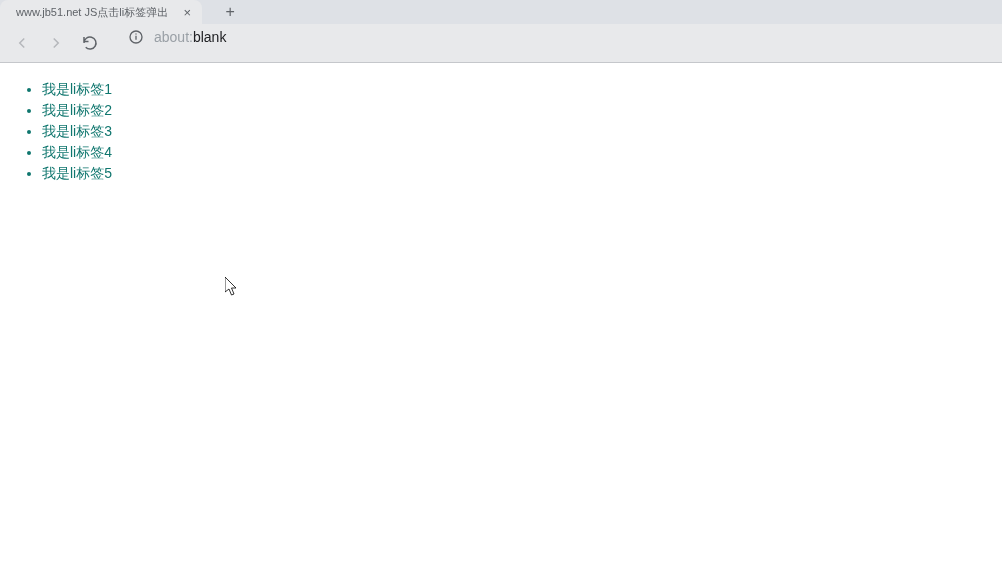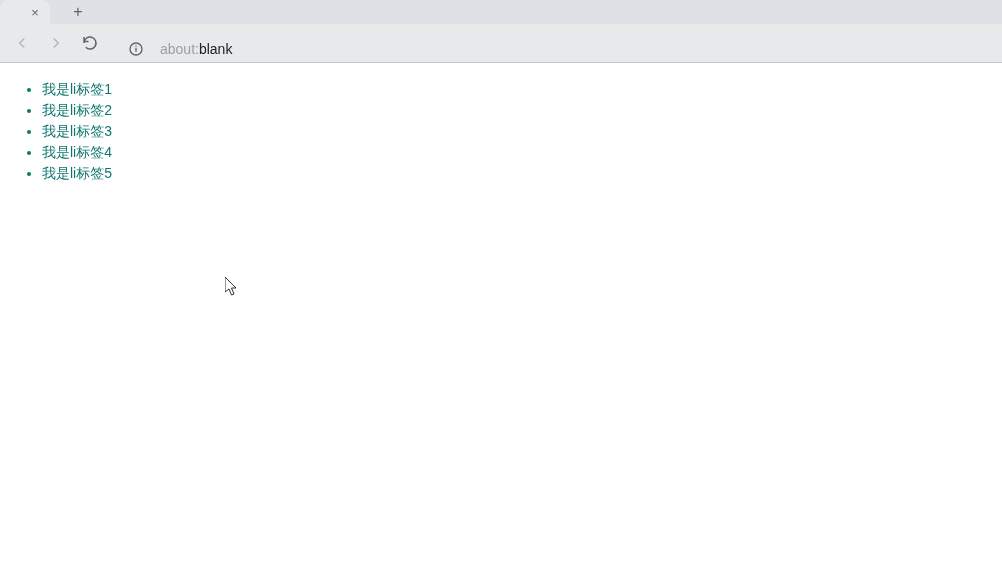--- a/index.html
+++ b/index.html
@@ -87,27 +87,27 @@
       color: #b5b7bb;
       cursor: default;
     }
     .nav-btn svg {
       width: 18px;
       height: 18px;
     }
     .address-bar {
       flex: 1;
       display: flex;
-      align-items: flex-end;
+      align-items: flex-start;
       height: 28px;
       background: #e8e9eb;
       border-radius: 14px;
       padding: 0 10px;
       margin-left: 8px;
-      gap: 16px;
+      gap: 10px;
     }
     .info-icon {
       color: #5f6368;
       display: flex;
       align-items: center;
     }
     .url-text {
       font-size: 14px;
       color: #9aa0a6;
     }
@@ -135,20 +135,21 @@
       top: 277px;
       pointer-events: none;
     }
   </style>
 </head>
 <body>
 
 <div class="browser-chrome">
   <div class="tab-bar">
     <div class="tab">
+      <span class="tab-title">www.jb51.net JS点击li标签弹出</span>
       <span class="tab-close">×</span>
     </div>
     <div class="new-tab-btn">
       <span>+</span>
     </div>
   </div>
   <div class="toolbar">
     <div class="nav-btn disabled">
       <svg viewBox="0 0 24 24">
           <path fill="none" stroke="currentColor" stroke-width="2" d="M15 6l-6 6 6 6"></path>

